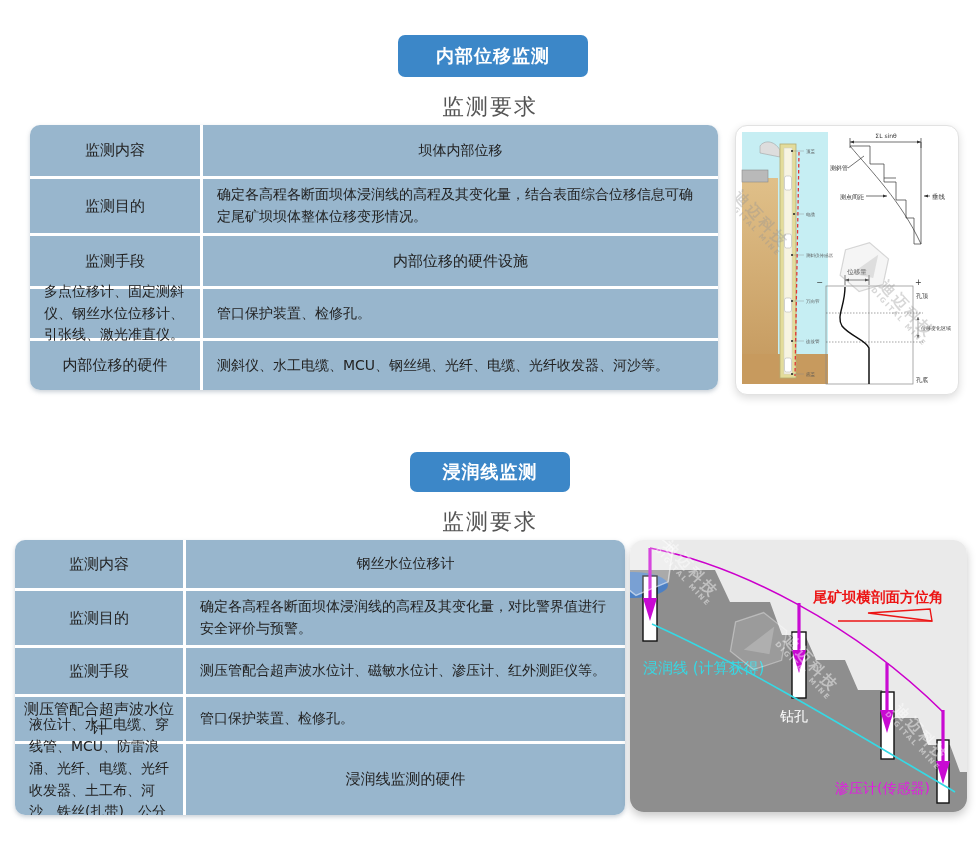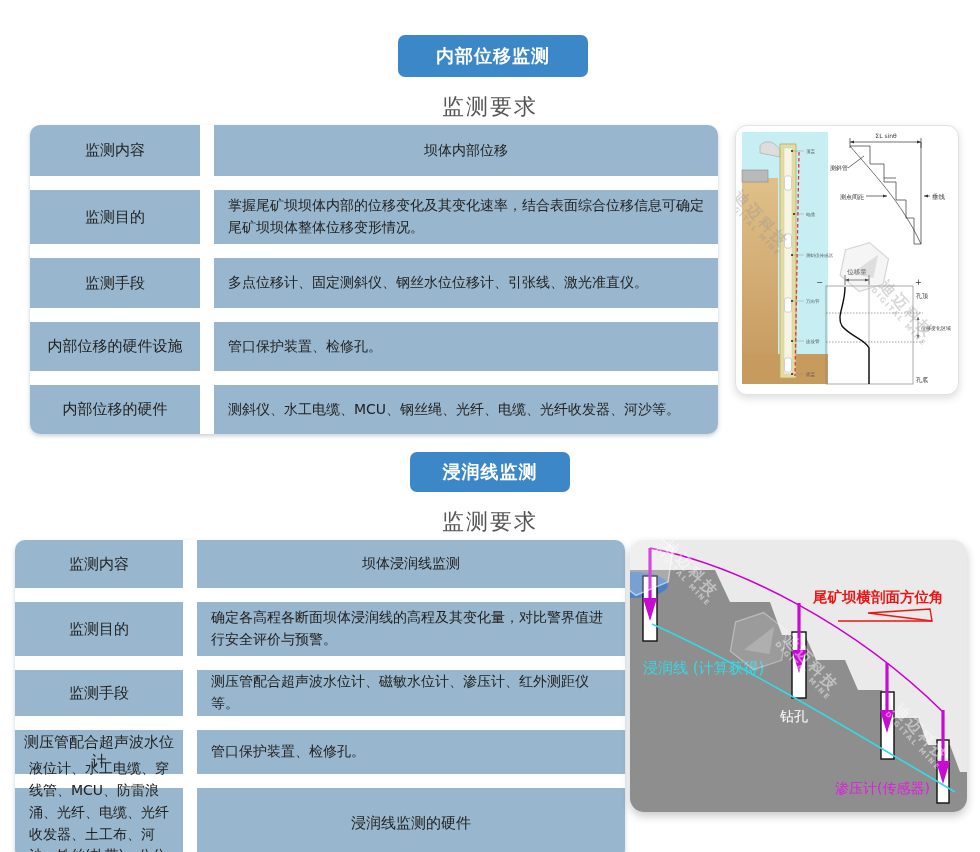--- a/index.html
+++ b/index.html
@@ -15,21 +15,21 @@
   }
   #btn1{left:398px;top:35px;width:190px;height:42px;}
   #btn2{left:410px;top:452px;width:160px;height:40px;}
   .sec-title{
     position:absolute;left:0;width:980px;text-align:center;
     font-size:22px;color:#555;letter-spacing:2px;
   }
   #title1{top:92px;}
   #title2{top:507px;}
   .tbl{
-    position:absolute;display:grid;gap:14px;border-radius:10px;overflow:hidden;
+    position:absolute;display:grid;gap:3px;border-radius:10px;overflow:hidden;
     box-shadow:0 2px 4px rgba(100,120,140,.35);
   }
   #tbl1{left:30px;top:125px;width:688px;grid-template-columns:170px 1fr;
         grid-template-rows:51px 54px 50px 49px 49px;}
   #tbl2{left:15px;top:540px;width:610px;grid-template-columns:168px 1fr;
         grid-template-rows:48px 54px 46px 44px 71px;}
   .cell{background:#98b6cd;display:flex;align-items:center;color:#222;}
   .cell.lbl{justify-content:center;font-size:15px;text-align:center;padding:0 4px;}
   .cell.val{font-size:14px;padding:14px 14px;line-height:1.55;}
   .cell.val.center{justify-content:center;text-align:center;}
@@ -59,24 +59,24 @@
 <body>
 
 <button id="btn1" class="btn">内部位移监测</button>
 
 <div id="title1" class="sec-title">监测要求</div>
 
 <div id="tbl1" class="tbl">
   <div class="cell lbl">监测内容</div>
   <div class="cell val center">坝体内部位移</div>
   <div class="cell lbl">监测目的</div>
-  <div class="cell val">掌握尾矿坝坝体内部的位移变化及其变化速率，结合表面综合位移信息可确定尾矿坝坝体整体位移变形情况。</div>
+  <div class="cell val">确定各高程各断面坝体浸润线的高程及其变化量，结合表面综合位移信息可确定尾矿坝坝体整体位移变形情况。</div>
   <div class="cell lbl">监测手段</div>
+  <div class="cell lbl">内部位移的硬件设施</div>
   <div class="cell val">多点位移计、固定测斜仪、钢丝水位位移计、引张线、激光准直仪。</div>
-  <div class="cell lbl">内部位移的硬件设施</div>
   <div class="cell val">管口保护装置、检修孔。</div>
   <div class="cell lbl">内部位移的硬件</div>
   <div class="cell val">测斜仪、水工电缆、MCU、钢丝绳、光纤、电缆、光纤收发器、河沙等。</div>
 </div>
 
 <div id="fig1" class="fig">
   <svg width="222" height="268" viewBox="0 0 222 268">
     <defs>
       <linearGradient id="tanGrad" x1="0" y1="0" x2="0" y2="1">
         <stop offset="0" stop-color="#e0c089"></stop>
@@ -176,21 +176,21 @@
     <span class="en">DIGITAL MINE</span>
   </div>
 </div>
 
 <button id="btn2" class="btn">浸润线监测</button>
 
 <div id="title2" class="sec-title">监测要求</div>
 
 <div id="tbl2" class="tbl">
   <div class="cell lbl">监测内容</div>
-  <div class="cell val center">坝体浸润线监测</div>
+  <div class="cell val center">钢丝水位位移计</div>
   <div class="cell lbl">监测目的</div>
   <div class="cell val">确定各高程各断面坝体浸润线的高程及其变化量，对比警界值进行安全评价与预警。</div>
   <div class="cell lbl">监测手段</div>
   <div class="cell val">测压管配合超声波水位计、磁敏水位计、渗压计、红外测距仪等。</div>
   <div class="cell lbl">测压管配合超声波水位计</div>
   <div class="cell val">管口保护装置、检修孔。</div>
   <div class="cell val">液位计、水工电缆、穿线管、MCU、防雷浪涌、光纤、电缆、光纤收发器、土工布、河沙、铁丝(扎带)、公分石等。</div>
   <div class="cell lbl">浸润线监测的硬件</div>
 </div>
 

